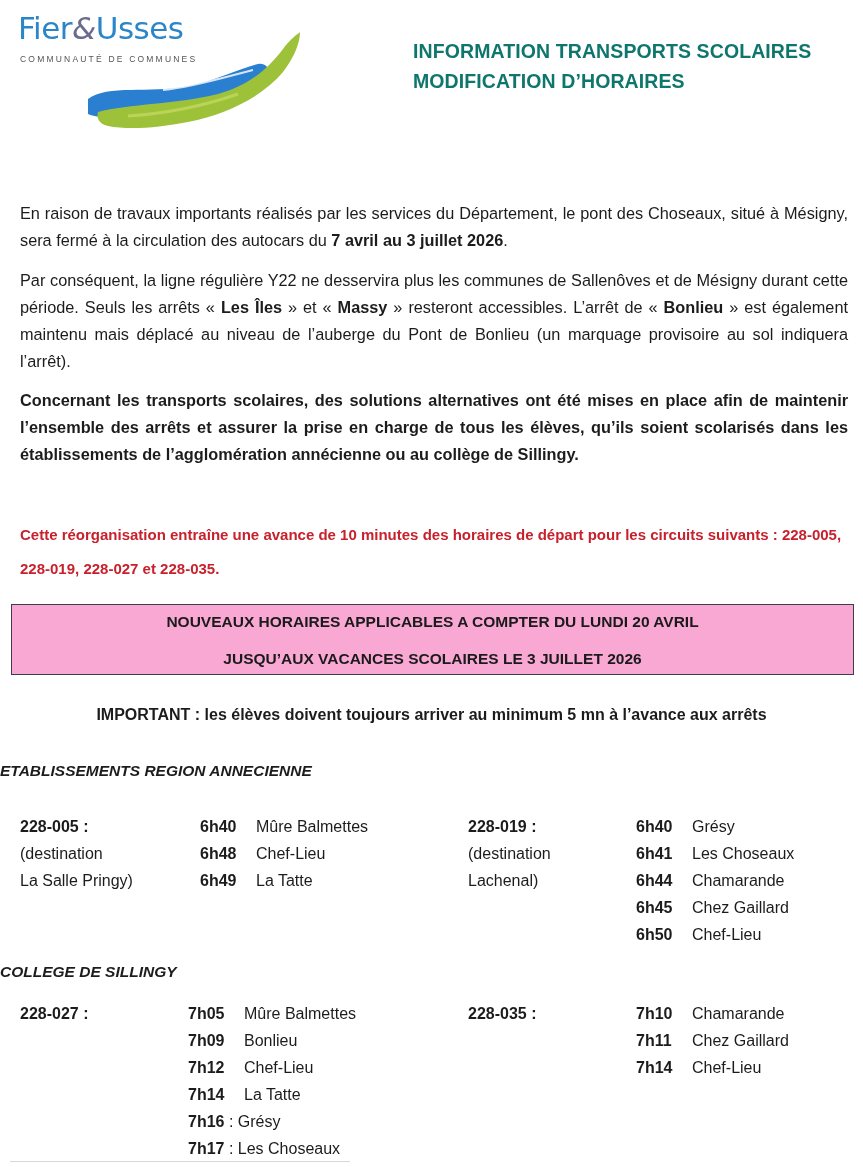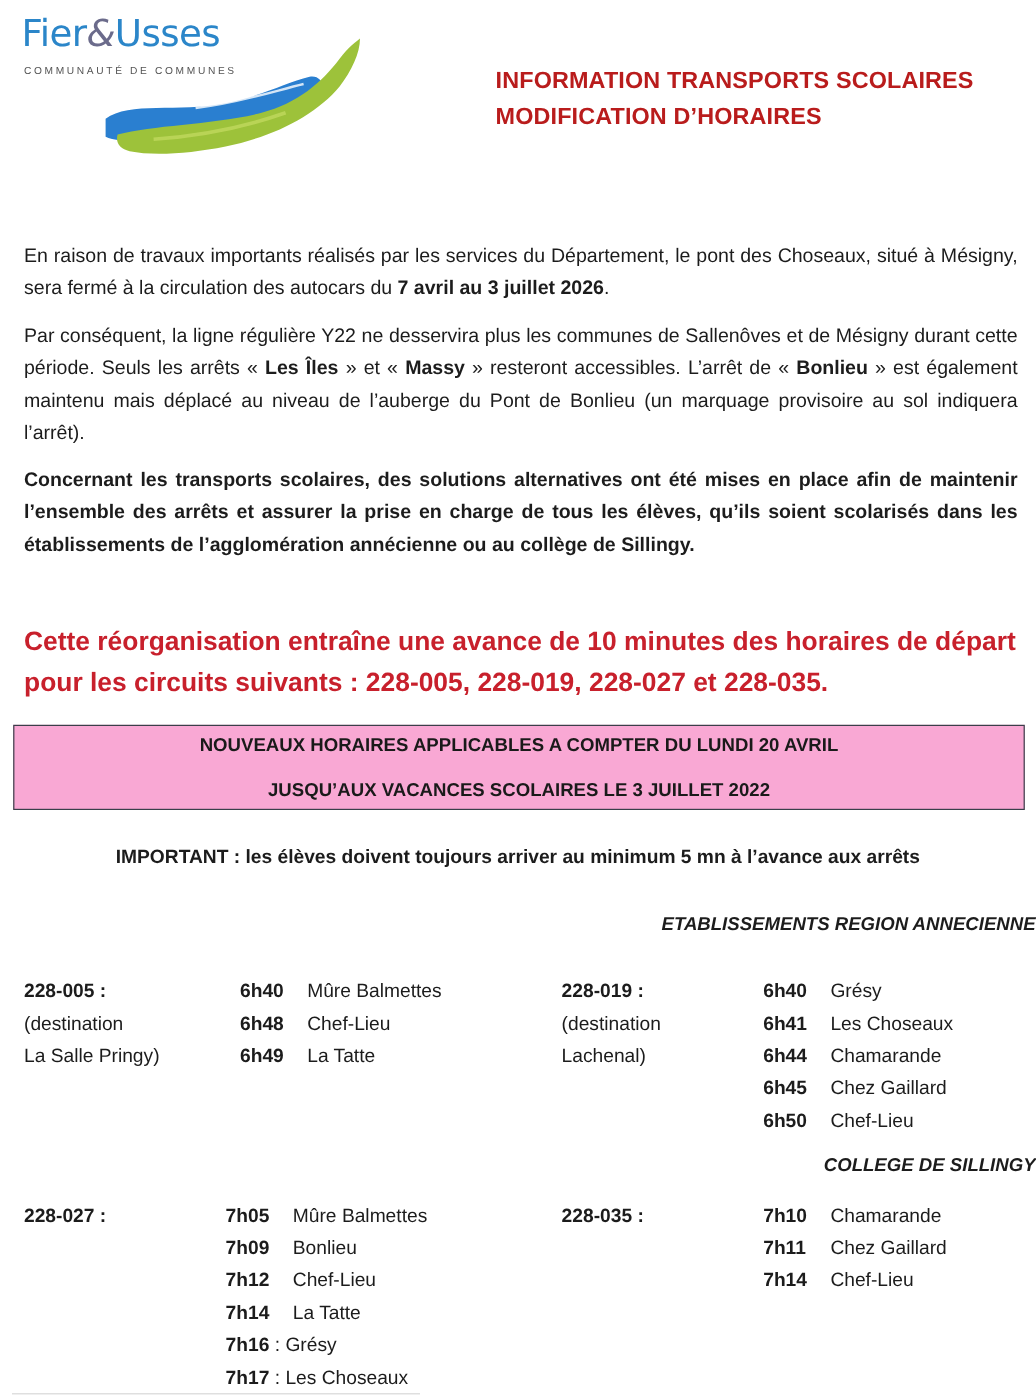--- a/index.html
+++ b/index.html
@@ -12,47 +12,47 @@
       position: absolute; left: 0; top: 0; font-size: 31px; color: #2b86c9;
       letter-spacing: -0.5px; font-family: "DejaVu Sans", sans-serif; font-weight: normal;
     }
     .logo-amp { color: #6b6b8b; font-style: italic; }
     .logo-sub {
       position: absolute; left: 2px; top: 44px; font-size: 8.5px; color: #555;
       letter-spacing: 2.2px;
     }
     .logo-art { position: absolute; left: 50px; top: 14px; }
     .header-title {
-      position: absolute; left: 413px; top: 52px; color: #b91c1c; font-weight: bold;
+      position: absolute; left: 413px; top: 36px; color: #0f766e; font-weight: bold;
       font-size: 19.5px; line-height: 30px; letter-spacing: 0.1px;
     }
     .para {
       position: absolute; left: 20px; width: 828px; font-size: 16.3px; line-height: 27px;
       text-align: justify; font-family: "Liberation Sans Narrow", "Liberation Sans", sans-serif;
     }
     .p1 { top: 200px; }
     .p2 { top: 267px; }
     .p3 { top: 387px; font-weight: bold; }
     .alert {
       position: absolute; left: 20px; top: 518px; width: 830px; color: #c8202c;
-      font-weight: bold; font-size: 22px; line-height: 34px;
+      font-weight: bold; font-size: 15px; line-height: 34px;
     }
     .banner {
       position: absolute; left: 11px; top: 604px; width: 843px; height: 71px;
       background: #f9a8d4; border: 1.5px solid #3a3f4a; box-sizing: border-box;
       text-align: center; font-weight: bold; font-size: 15.5px; color: #1a1a1a;
     }
     .banner .l1 { position: absolute; left: 0; right: 0; top: 8px; }
     .banner .l2 { position: absolute; left: 0; right: 0; top: 45px; }
     .important {
       position: absolute; left: 0; width: 863px; top: 706px; text-align: center;
       font-weight: bold; font-size: 16px;
     }
     .section-title {
-      position: absolute; left: 0; width: 863px; text-align: right;
+      position: absolute; left: 0; width: 863px; text-align: left;
       font-weight: bold; font-style: italic; font-size: 15.5px;
     }
     .st1 { top: 762px; }
     .st2 { top: 963px; }
     .circuit { position: absolute; font-size: 16px; line-height: 27px; }
     .circuit .code { font-weight: bold; }
     .circuit-label { position: absolute; width: 160px; }
     .stops { position: absolute; }
     .stop { white-space: nowrap; }
     .stop .time { font-weight: bold; display: inline-block; width: 56px; }
@@ -91,21 +91,21 @@
 <div class="para p1"><span>En raison de travaux importants réalisés par les services du Département, le pont des Choseaux, situé à Mésigny, sera fermé à la circulation des autocars du </span><b>7 avril au 3 juillet 2026</b><span>.</span></div>
 
 <div class="para p2"><span>Par conséquent, la ligne régulière Y22 ne desservira plus les communes de Sallenôves et de Mésigny durant cette période. Seuls les arrêts « </span><b>Les Îles</b><span> » et « </span><b>Massy</b><span> » resteront accessibles. L’arrêt de « </span><b>Bonlieu</b><span> » est également maintenu mais déplacé au niveau de l’auberge du Pont de Bonlieu (un marquage provisoire au sol indiquera l’arrêt).</span></div>
 
 <div class="para p3">Concernant les transports scolaires, des solutions alternatives ont été mises en place afin de maintenir l’ensemble des arrêts et assurer la prise en charge de tous les élèves, qu’ils soient scolarisés dans les établissements de l’agglomération annécienne ou au collège de Sillingy.</div>
 
 <div class="alert">Cette réorganisation entraîne une avance de 10 minutes des horaires de départ pour les circuits suivants : 228-005, 228-019, 228-027 et 228-035.</div>
 
 <div class="banner">
   <div class="l1">NOUVEAUX HORAIRES APPLICABLES A COMPTER DU LUNDI 20 AVRIL</div>
-  <div class="l2">JUSQU’AUX VACANCES SCOLAIRES LE 3 JUILLET 2022</div>
+  <div class="l2">JUSQU’AUX VACANCES SCOLAIRES LE 3 JUILLET 2026</div>
 </div>
 
 <div class="important">IMPORTANT : les élèves doivent toujours arriver au minimum 5 mn à l’avance aux arrêts</div>
 
 <div class="section-title st1">ETABLISSEMENTS REGION ANNECIENNE</div>
 
 <div class="circuit c1">
   <div class="circuit-label">
     <div class="code">228-005 :</div>
     <div>(destination</div>

